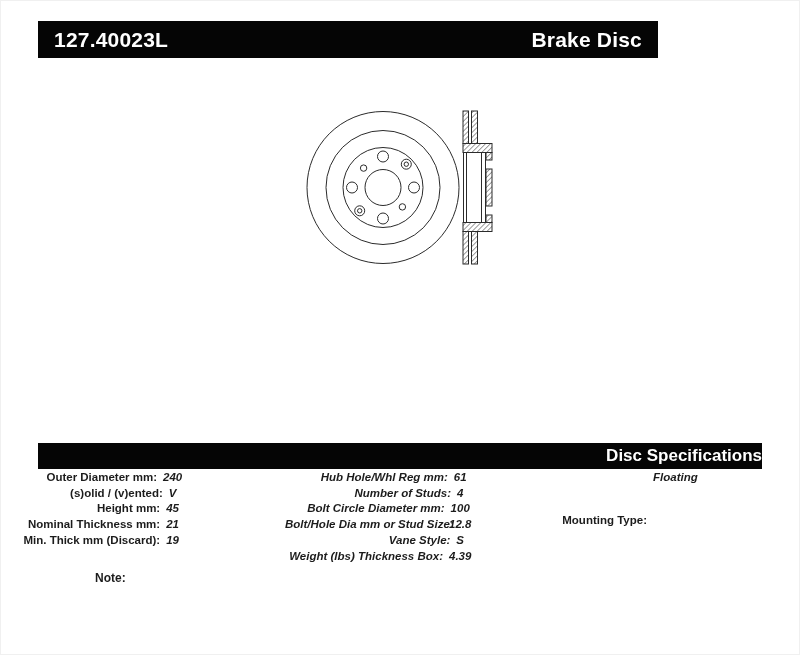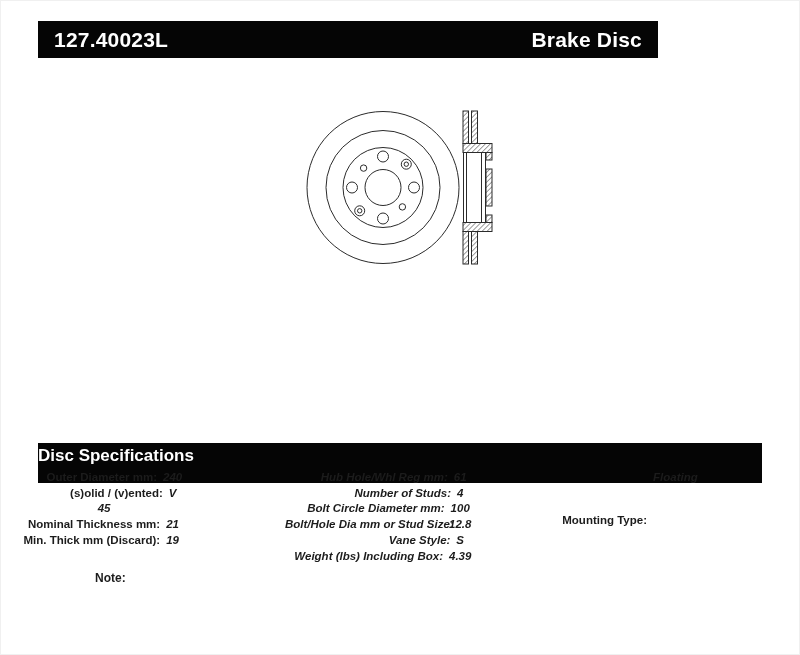--- a/index.html
+++ b/index.html
@@ -26,23 +26,23 @@
     font-size: 21px; letter-spacing: 0.2px;
   }
   
   .diagram-wrap {
     position: absolute; left: 285px; top: 100px;
     width: 230px; height: 180px;
   }
   
   .spec-bar {
     position: absolute; left: 38px; top: 443px;
-    width: 724px; height: 40px;
+    width: 724px; height: 26px;
     background: #050505; color: #ffffff;
-    text-align: left; line-height: 26px;
+    text-align: right; line-height: 26px;
     font-size: 17px;
   }
   
   .spec-col { position: absolute; top: 470px; font-size: 11.5px; }
   .spec-col .spec-row { display: flex; line-height: 15.7px; white-space: nowrap; justify-content: center; }
   .spec-label { display: inline-block; text-align: right; }
   .spec-value { margin-left: 6px; font-style: italic; }
   .col-1 { left: 20px; }
   .col-1 .spec-label { width: 137px; }
   .col-2 { left: 285px; }
@@ -125,20 +125,21 @@
 <div class="spec-col col-1">
   <div class="spec-row">
     <span class="spec-label">Outer Diameter mm:</span>
     <span class="spec-value">240</span>
   </div>
   <div class="spec-row">
     <span class="spec-label">(s)olid / (v)ented:</span>
     <span class="spec-value">V</span>
   </div>
   <div class="spec-row">
+    <span class="spec-label">Height mm:</span>
     <span class="spec-value">45</span>
   </div>
   <div class="spec-row">
     <span class="spec-label">Nominal Thickness mm:</span>
     <span class="spec-value">21</span>
   </div>
   <div class="spec-row">
     <span class="spec-label">Min. Thick mm (Discard):</span>
     <span class="spec-value">19</span>
   </div>
@@ -159,21 +160,21 @@
   </div>
   <div class="spec-row">
     <span class="spec-label">Bolt/Hole Dia mm or Stud Size:</span>
     <span class="spec-value">12.8</span>
   </div>
   <div class="spec-row">
     <span class="spec-label">Vane Style:</span>
     <span class="spec-value">S</span>
   </div>
   <div class="spec-row">
-    <span class="spec-label">Weight (lbs) Including Box:</span>
+    <span class="spec-label">Weight (lbs) Thickness Box:</span>
     <span class="spec-value">4.39</span>
   </div>
 </div>
 
 <div class="spec-col col-3">
   <div class="spec-row">
     <span class="spec-label">Mounting Type:</span>
     <span class="spec-value">Floating</span>
   </div>
 </div>

